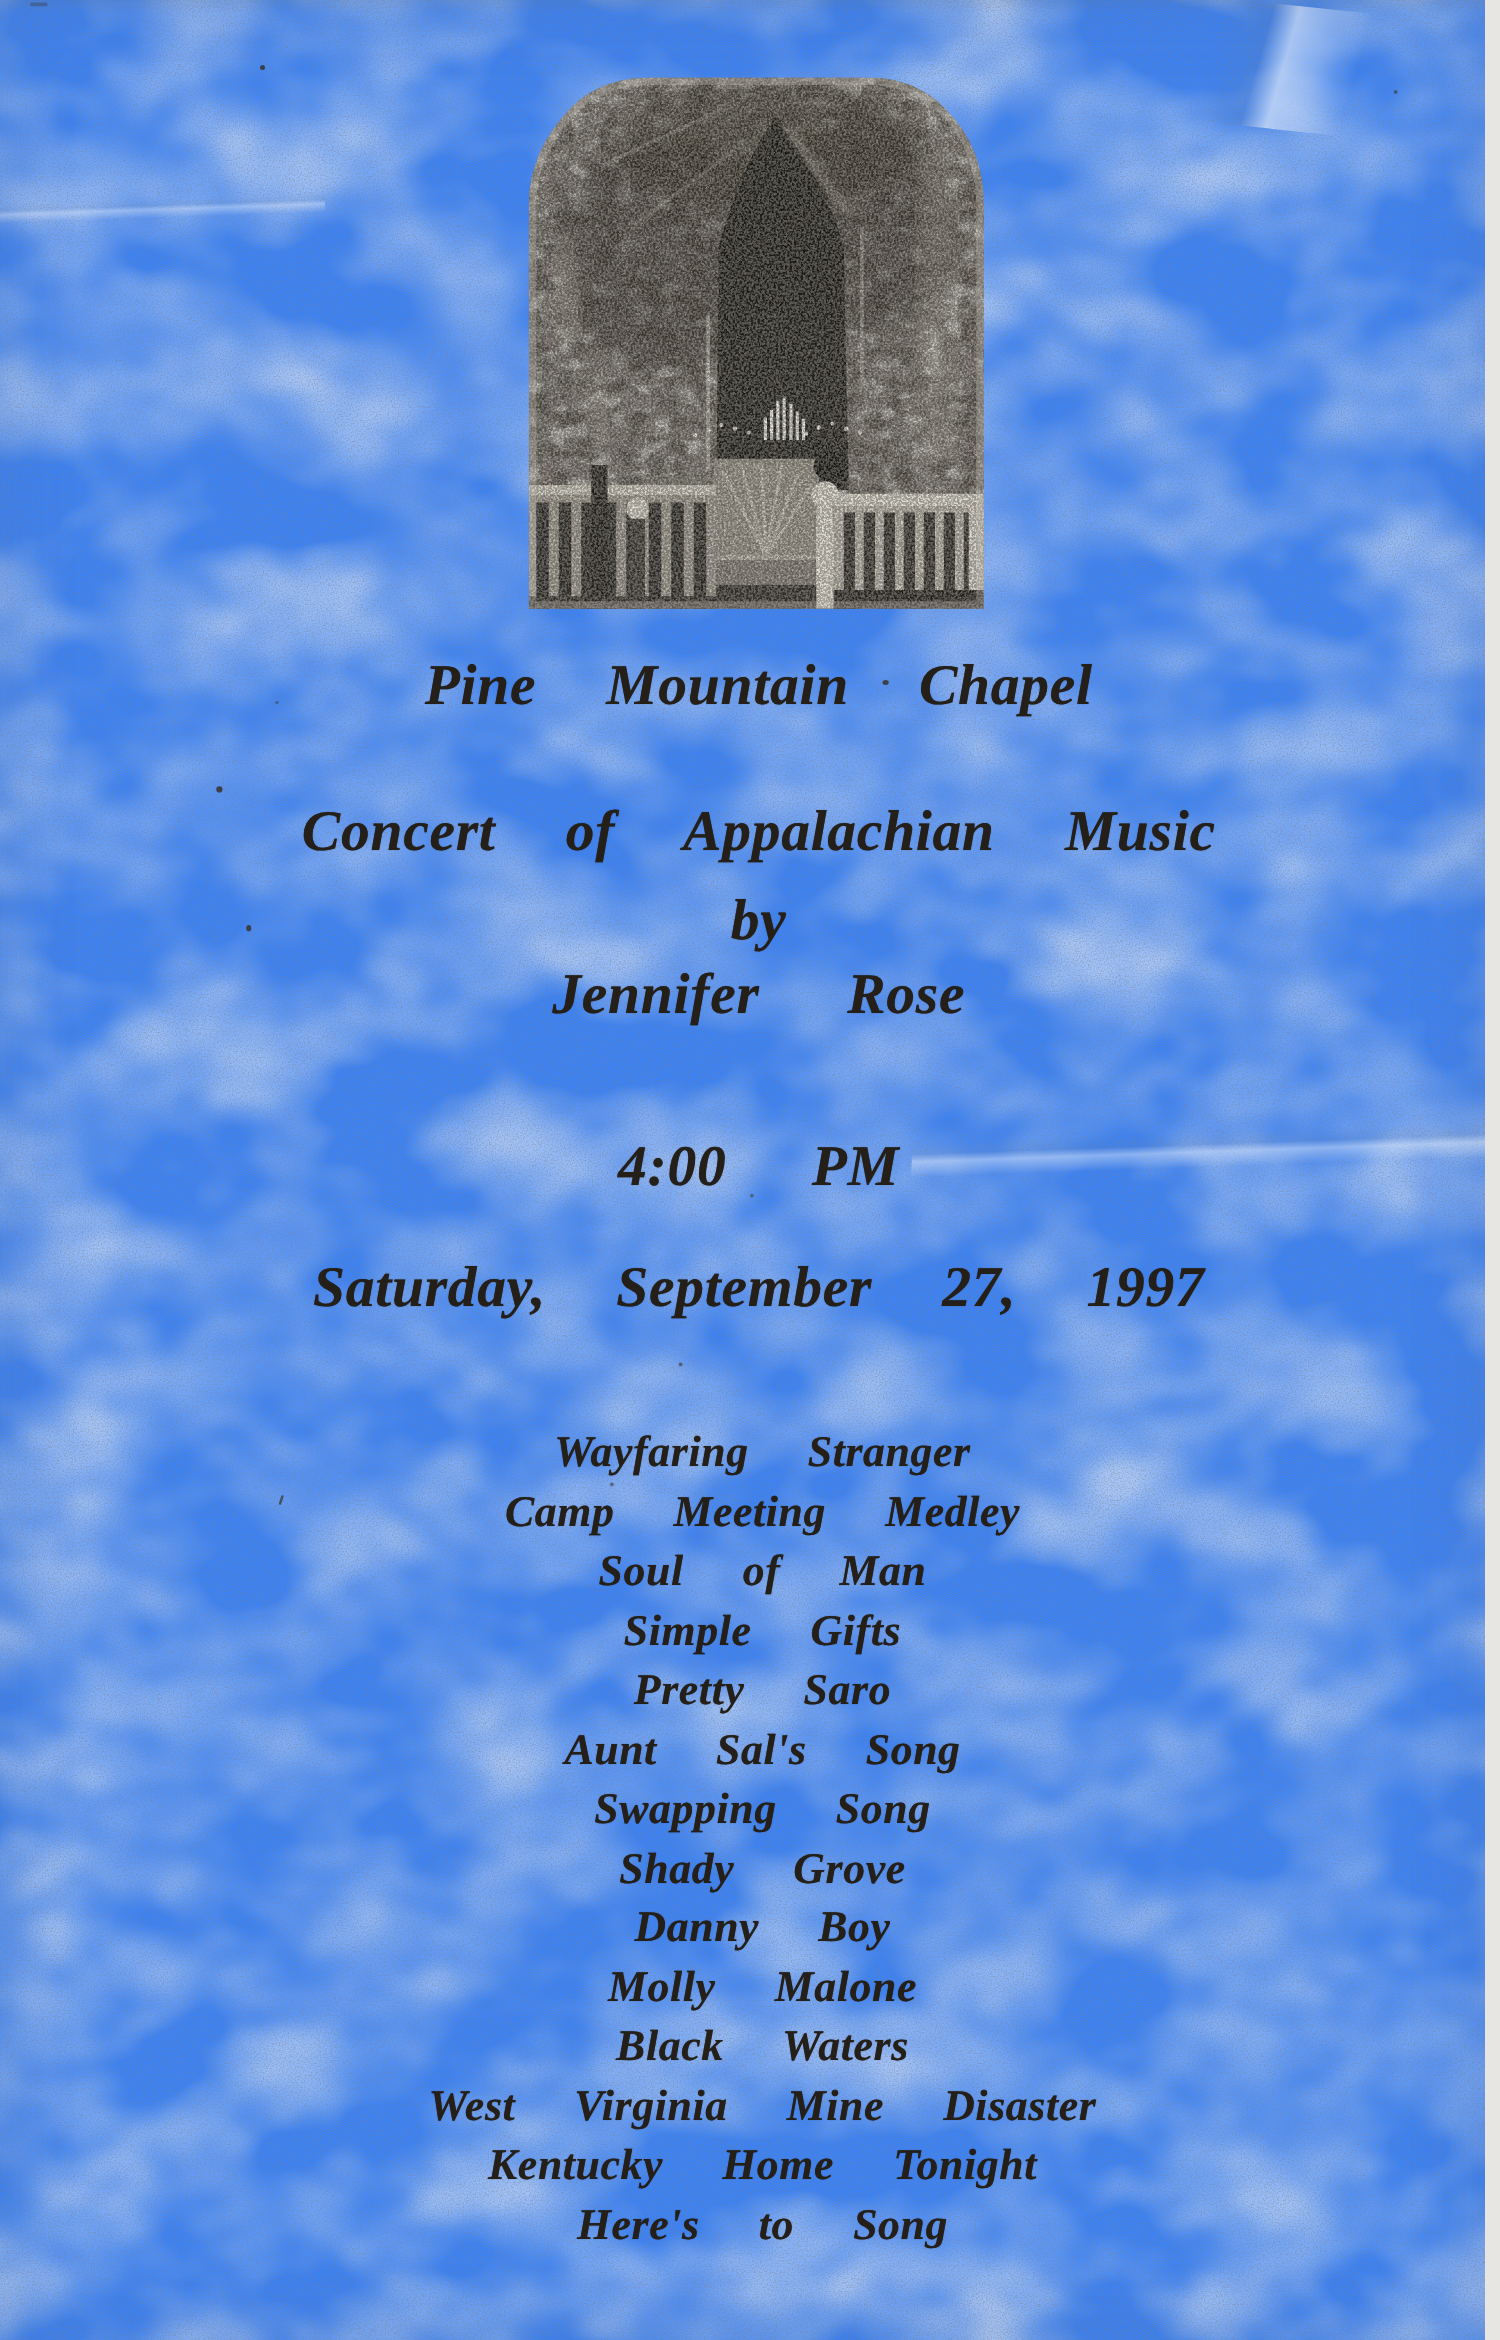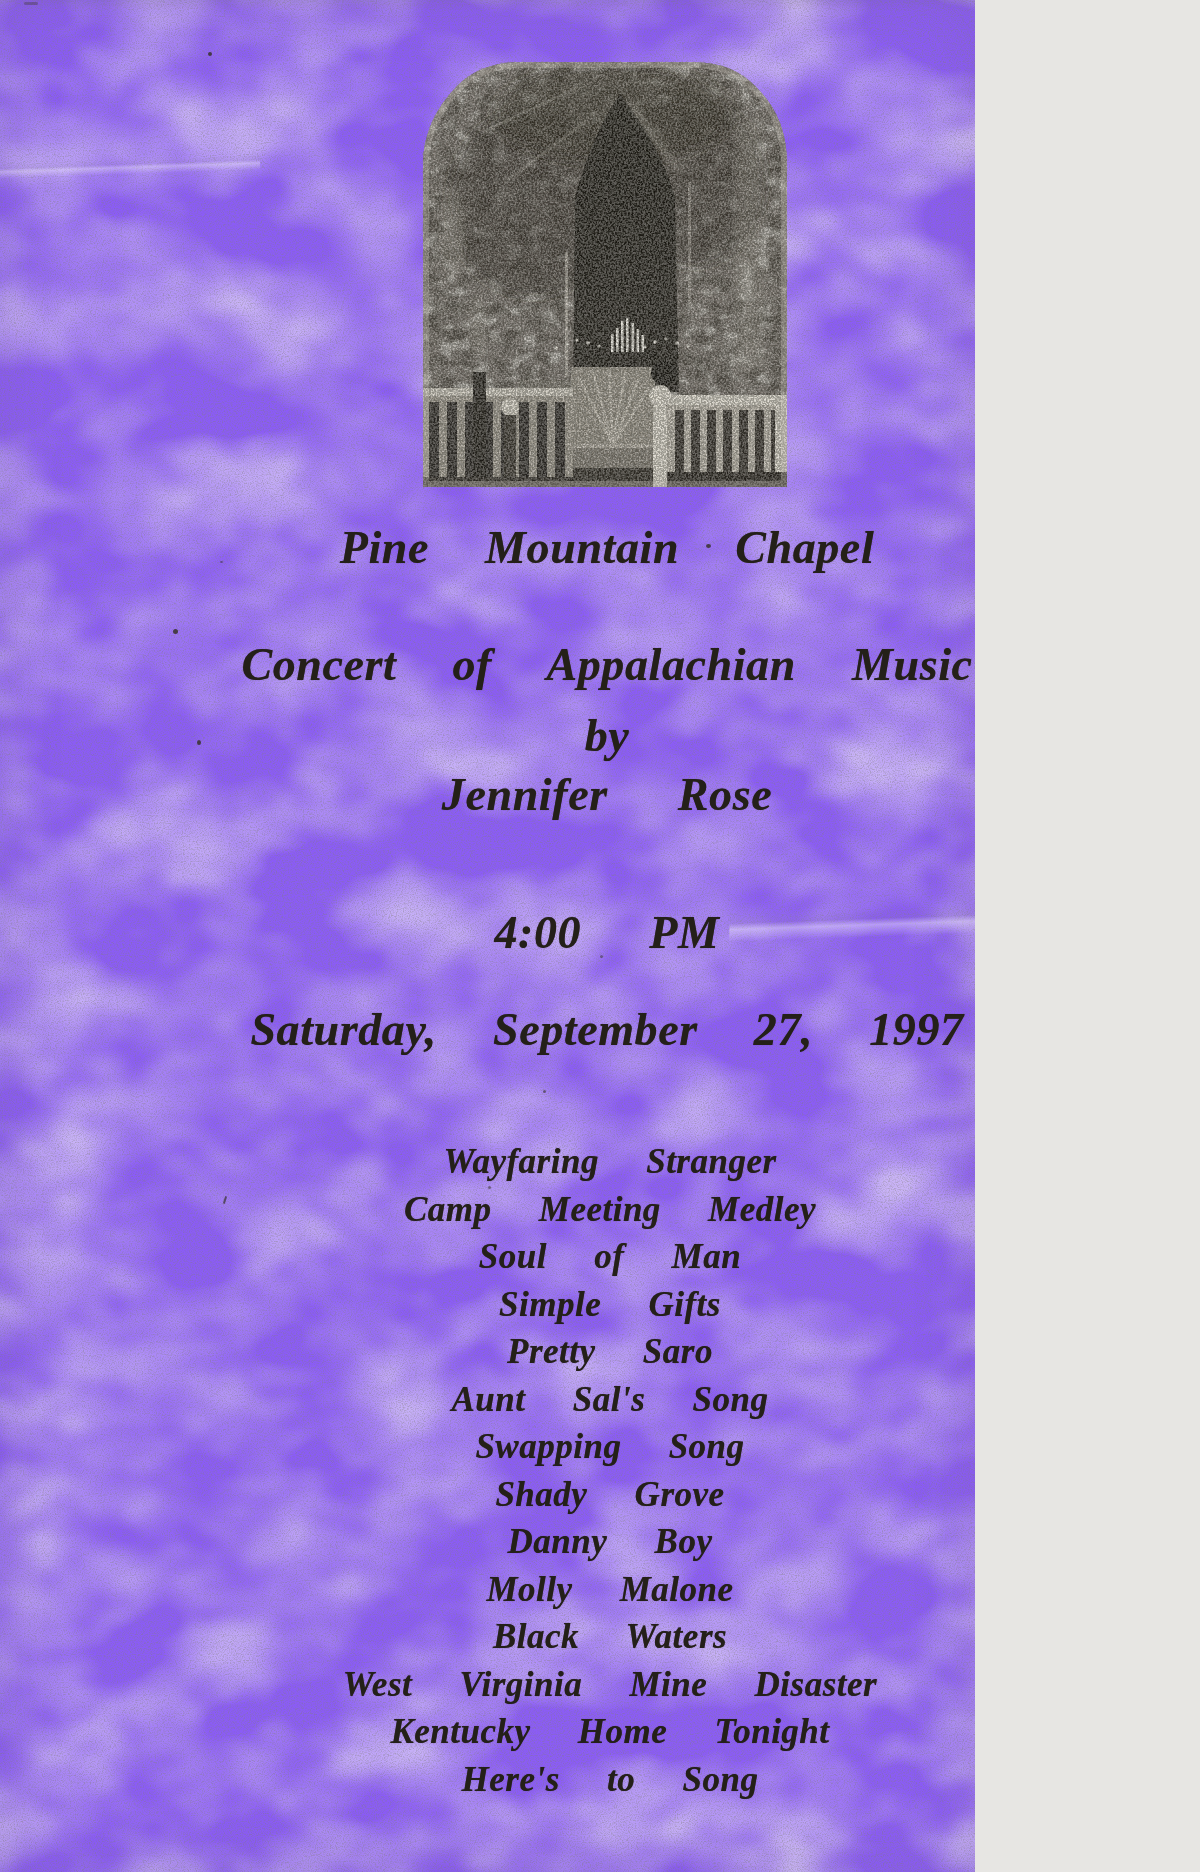--- a/index.html
+++ b/index.html
@@ -5,22 +5,22 @@
   html, body { margin: 0; padding: 0; }
   body {
     width: 1200px; height: 1872px;
     background: #e7e6e3;
     font-family: "Liberation Serif", "DejaVu Serif", serif;
     position: relative;
     overflow: hidden;
   }
   .page {
     position: absolute; inset: 0;
-    width: 975px; height: 1872px;
-    background: #8b5cf6;
+    width: 1188px; height: 1872px;
+    background: #3b82f6;
     overflow: hidden;
   }
   .page::after {
     content: "";
     position: absolute; inset: 0;
     box-shadow: inset 0 0 70px rgba(95,92,86,0.10);
     pointer-events: none;
   }
   .paper-noise {
     position: absolute; left: 0; top: 0;

